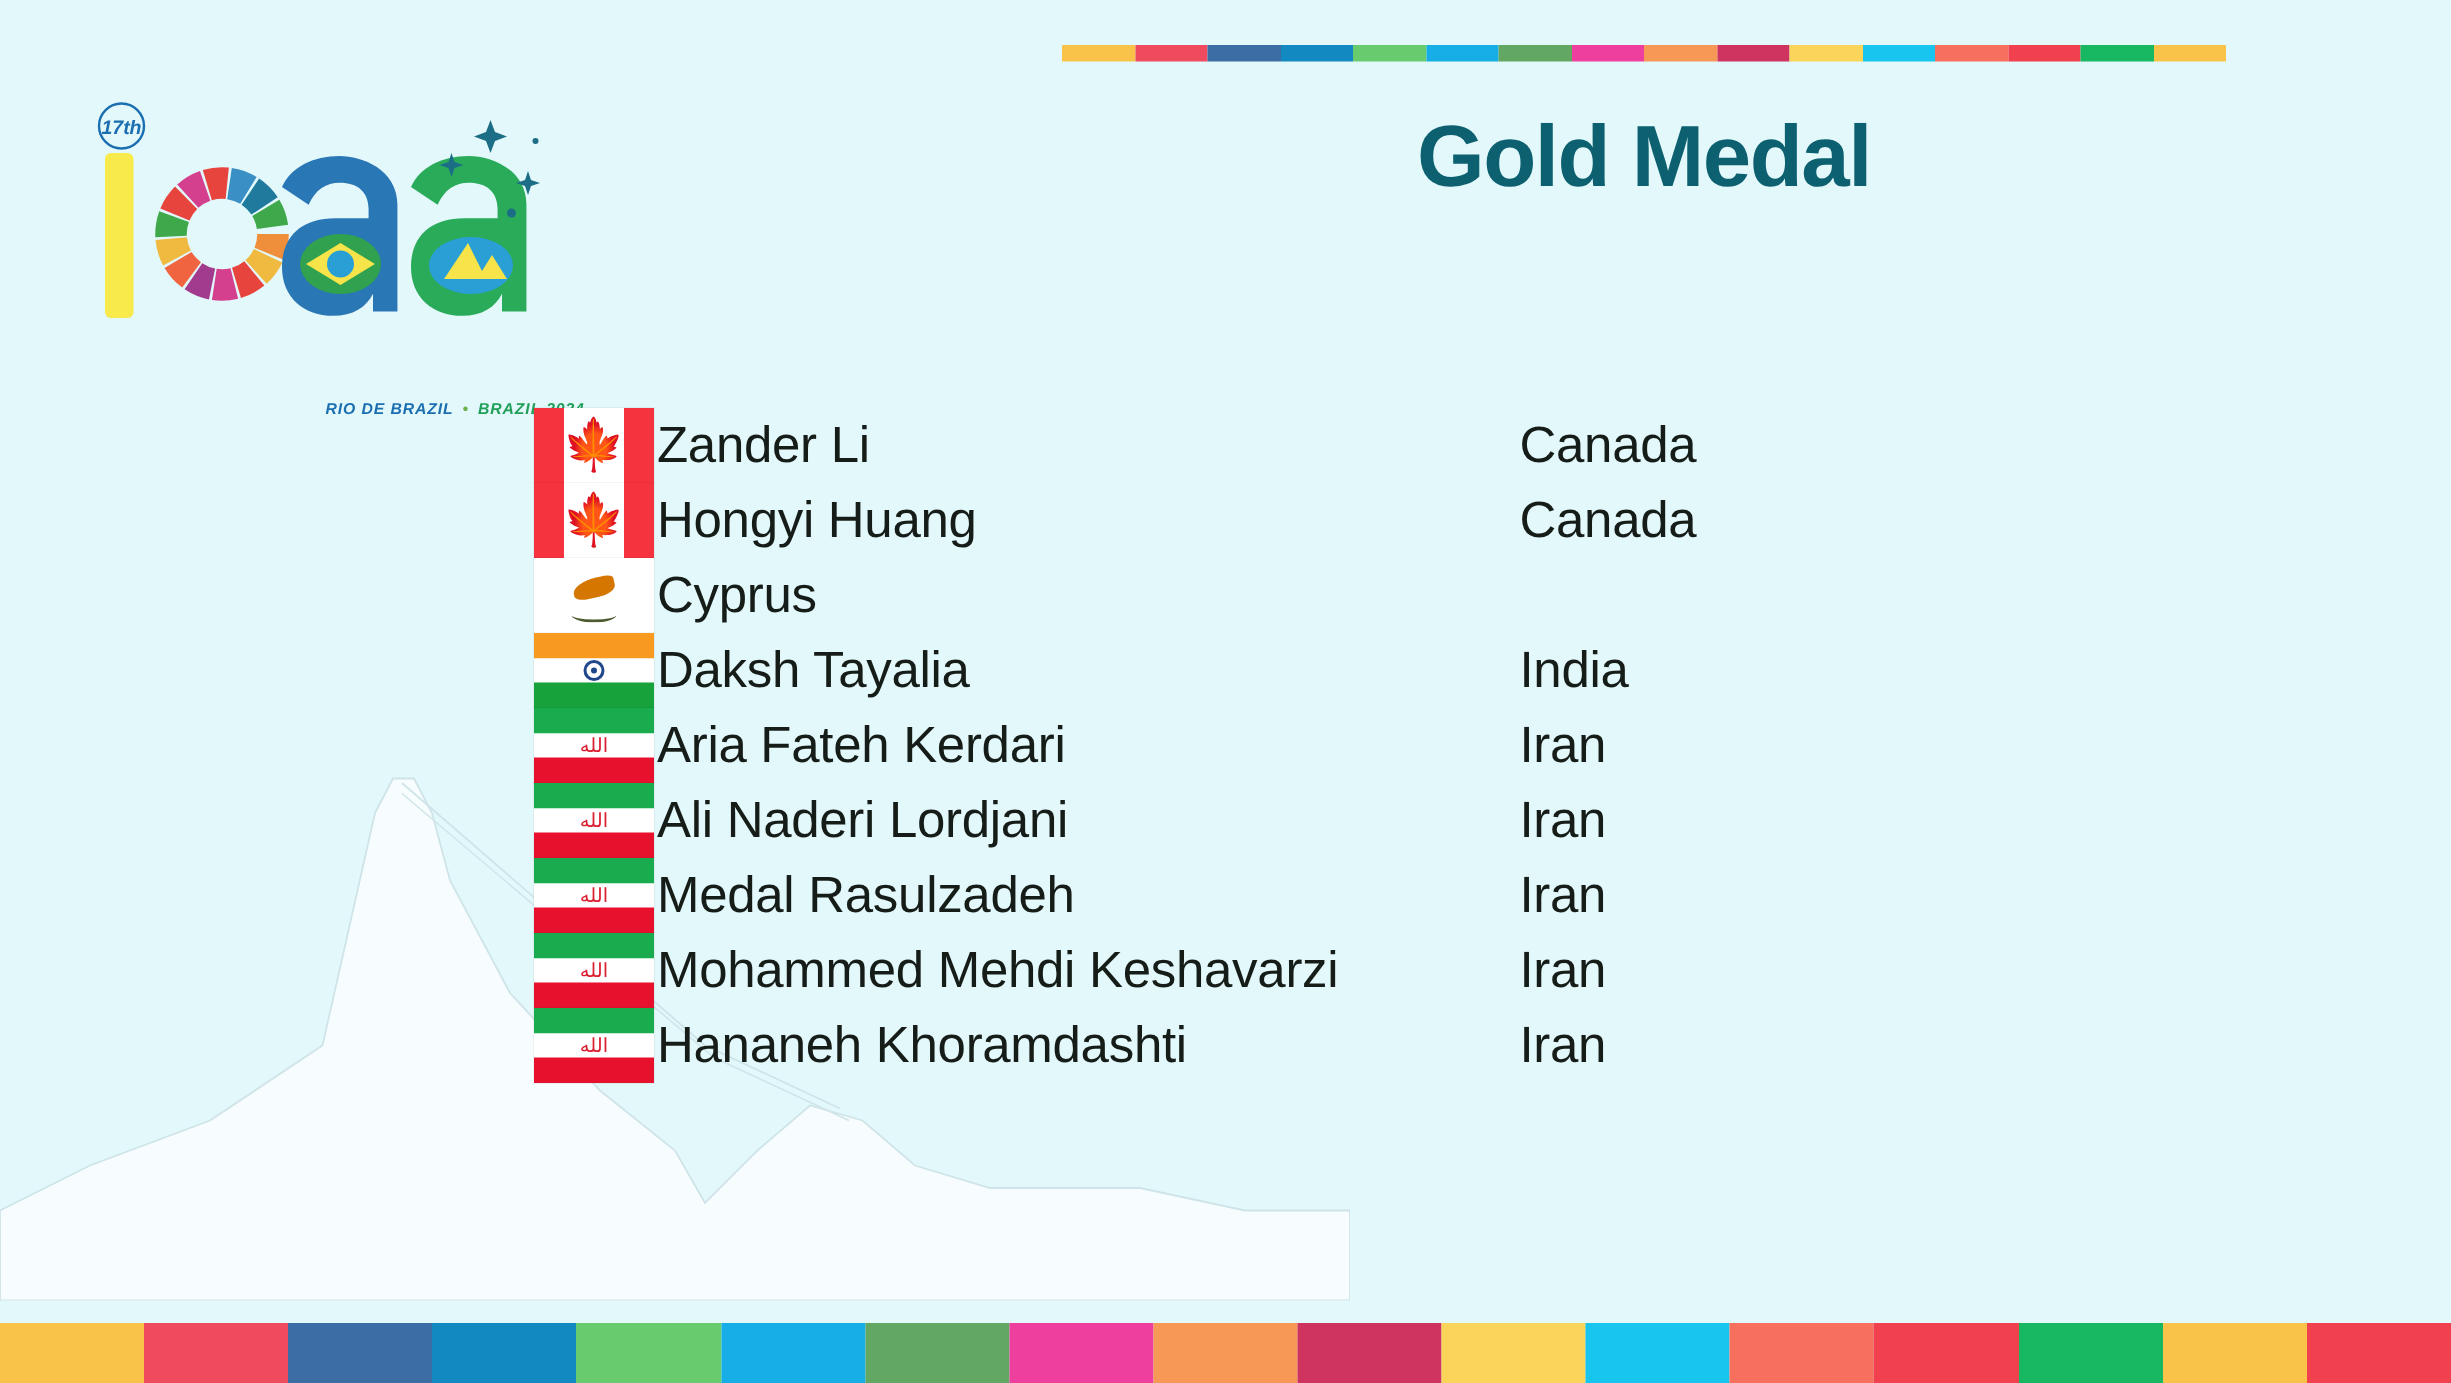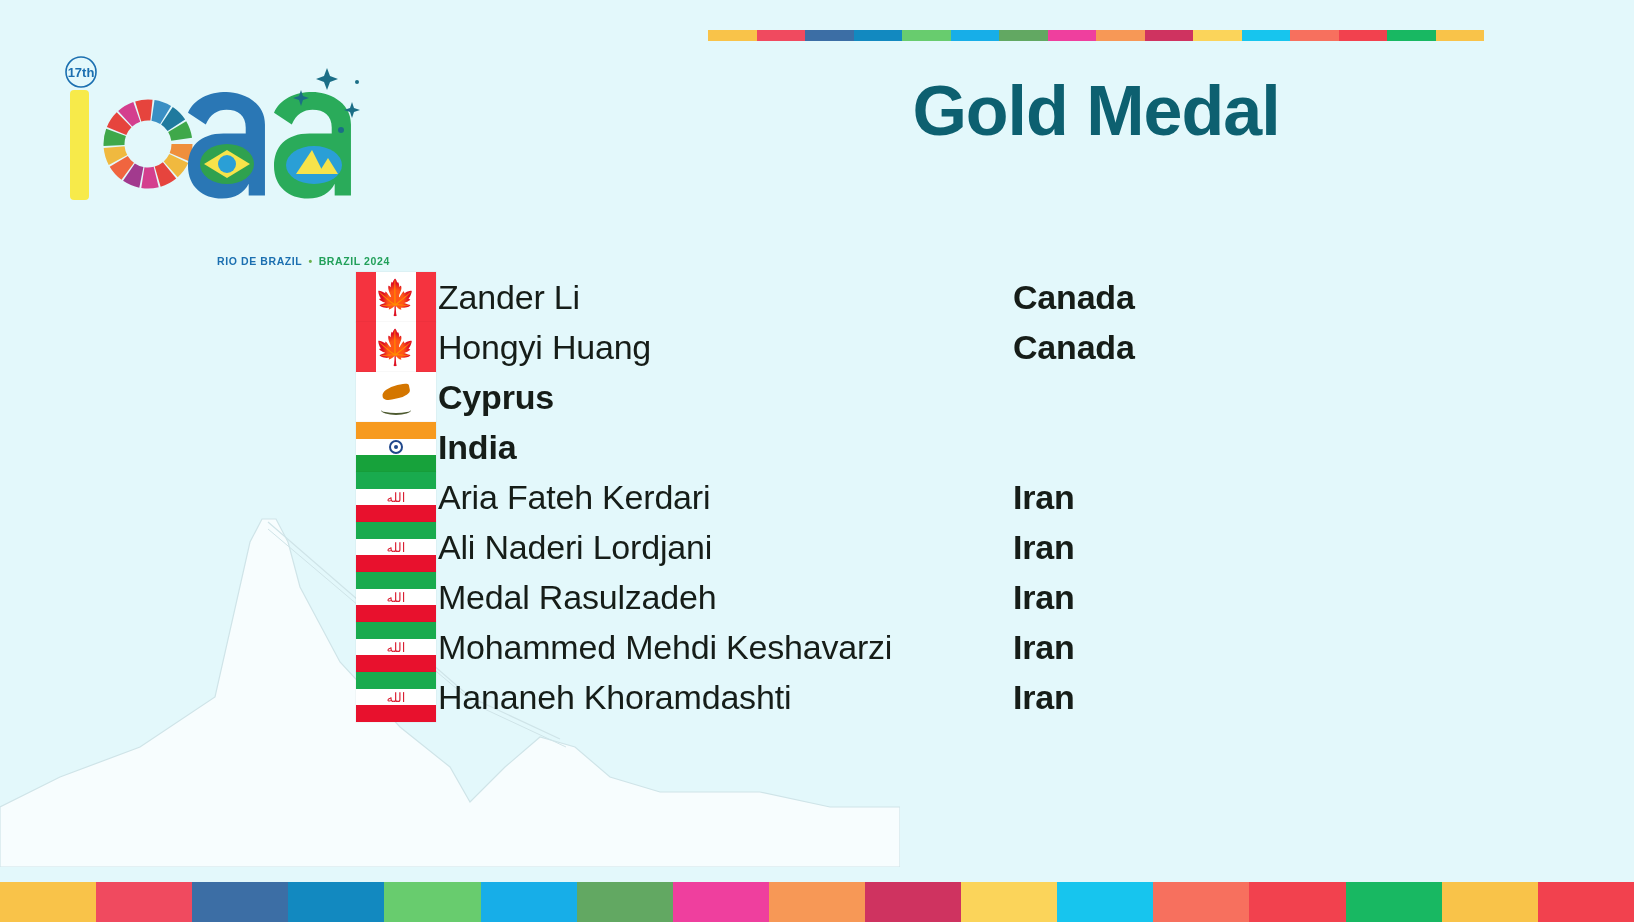--- a/index.html
+++ b/index.html
@@ -48,24 +48,25 @@
     left: 0;
     bottom: 0;
     width: 1634px;
     height: 40px;
   }
 
   
   #logo-block {
     position: absolute;
     left: 52px;
-    top: 56px;
+    top: 68px;
     width: 310px;
     height: 150px;
     z-index: 4;
+    font-style: italic;
   }
   #logo-caption {
     position: absolute;
     left: 165px;
     top: 199px;
     font-size: 10.5px;
     letter-spacing: 0.6px;
     font-weight: bold;
     z-index: 5;
     white-space: nowrap;
@@ -74,21 +75,21 @@
   #logo-caption .sep { color: #6ab04c; padding: 0 6px; }
   #logo-caption .br { color: #22a05a; }
 
   
   #title {
     position: absolute;
     left: 708px;
     top: 75px;
     width: 776px;
     text-align: center;
-    font-size: 70px;
+    font-size: 58px;
     font-weight: bold;
     color: #0d6070;
     letter-spacing: -1px;
     line-height: 1.05;
     z-index: 4;
   }
 
   
   #medal-table {
     position: absolute;
@@ -121,21 +122,20 @@
     font-size: 34px;
     color: #161d18;
     white-space: nowrap;
     letter-spacing: -0.2px;
   }
   .country-cell {
     font-size: 34px;
     color: #161d18;
     white-space: nowrap;
     letter-spacing: -0.2px;
-    font-weight: bold;
   }
 
   
   .fl-canada { background: #ffffff; }
   .fl-canada::before, .fl-canada::after {
     content: "";
     position: absolute;
     top: 0; bottom: 0;
     width: 25%;
     background: #f5333f;
@@ -342,20 +342,21 @@
       </div>
       <div class="row">
         <div class="flag-cell">
           <div class="flag fl-india">
             <span class="s1"></span>
             <span class="s2"></span>
             <span class="s3"></span>
             <span class="chakra"></span>
           </div>
         </div>
+        <div class="name-cell">Daksh Tayalia</div>
         <div class="country-cell">India</div>
       </div>
       <div class="row">
         <div class="flag-cell">
           <div class="flag fl-iran">
             <span class="s1"></span>
             <span class="s2"></span>
             <span class="s3"></span>
             <span class="emblem">الله</span>
           </div>

